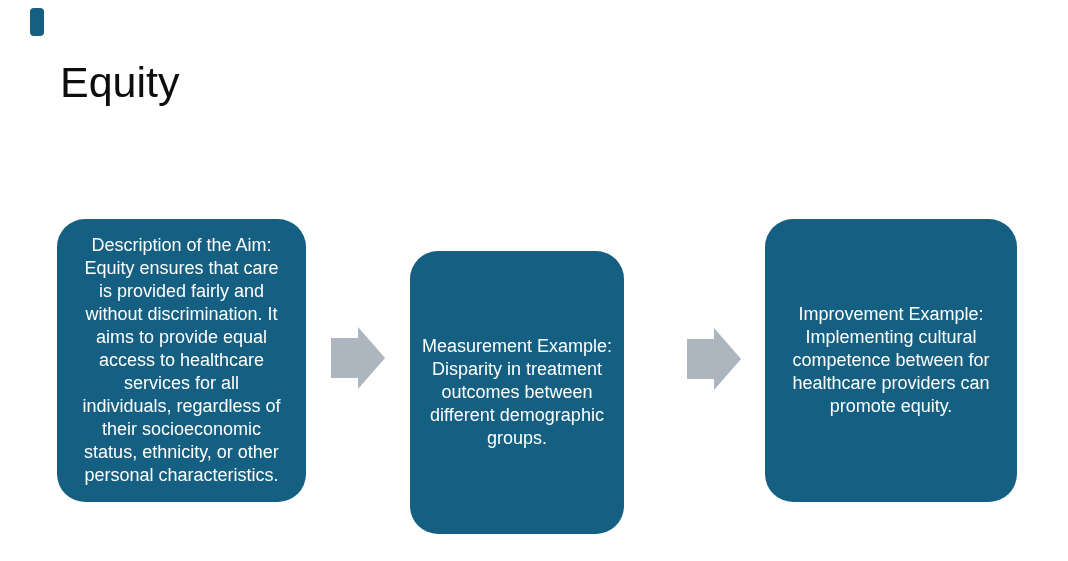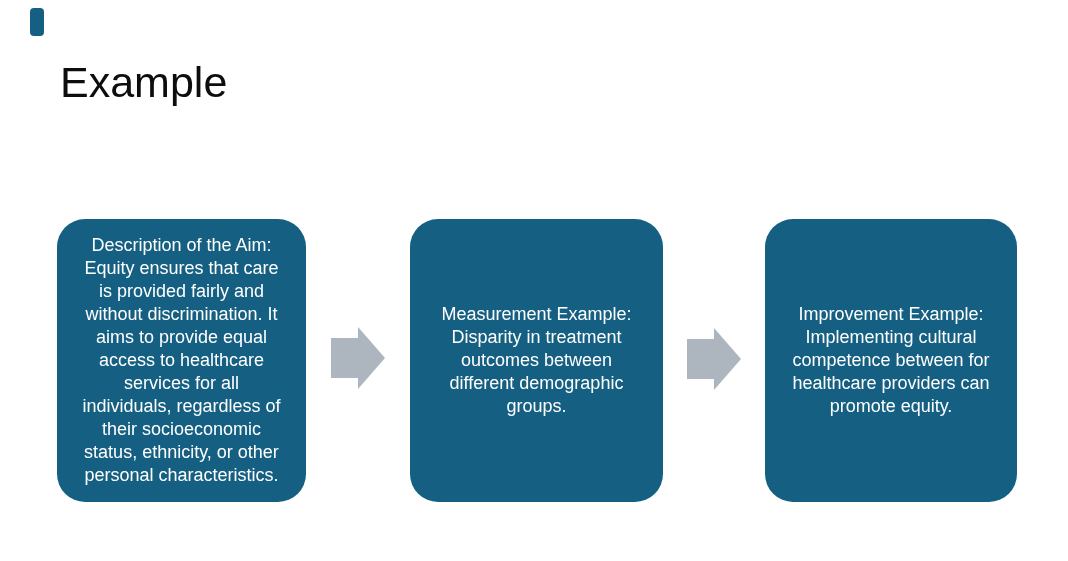--- a/index.html
+++ b/index.html
@@ -49,39 +49,39 @@
   }
   .flow-box .box-text {
     width: 100%;
     color: var(--box-text, #ffffff);
     font-size: 18px;
     line-height: 23px;
     text-align: center;
     white-space: pre-line;
   }
   .box-1 { left: 57px;  width: 249px; }
-  .box-2 { left: 410px; width: 253px; }
+  .box-2 { left: 410px; width: 214px; margin-top: 32px; }
   .box-3 { left: 765px; width: 252px; }
   .arrow {
     position: absolute;
     width: 54px;
     height: 62px;
   }
   .arrow polygon { fill: var(--arrow-fill, #adb5be); }
   .arrow-1 { left: 331px; top: 327px; }
   .arrow-2 { left: 687px; top: 328px; }
 </style>
 </head>
 <body>
 
 <div class="slide">
 
   <div class="accent-bar"></div>
 
-  <h1 class="title">Example</h1>
+  <h1 class="title">Equity</h1>
 
   <div>
 
     <div class="flow-box box-1">
       <div class="box-text">Description of the Aim:
 Equity ensures that care
 is provided fairly and
 without discrimination. It
 aims to provide equal
 access to healthcare

